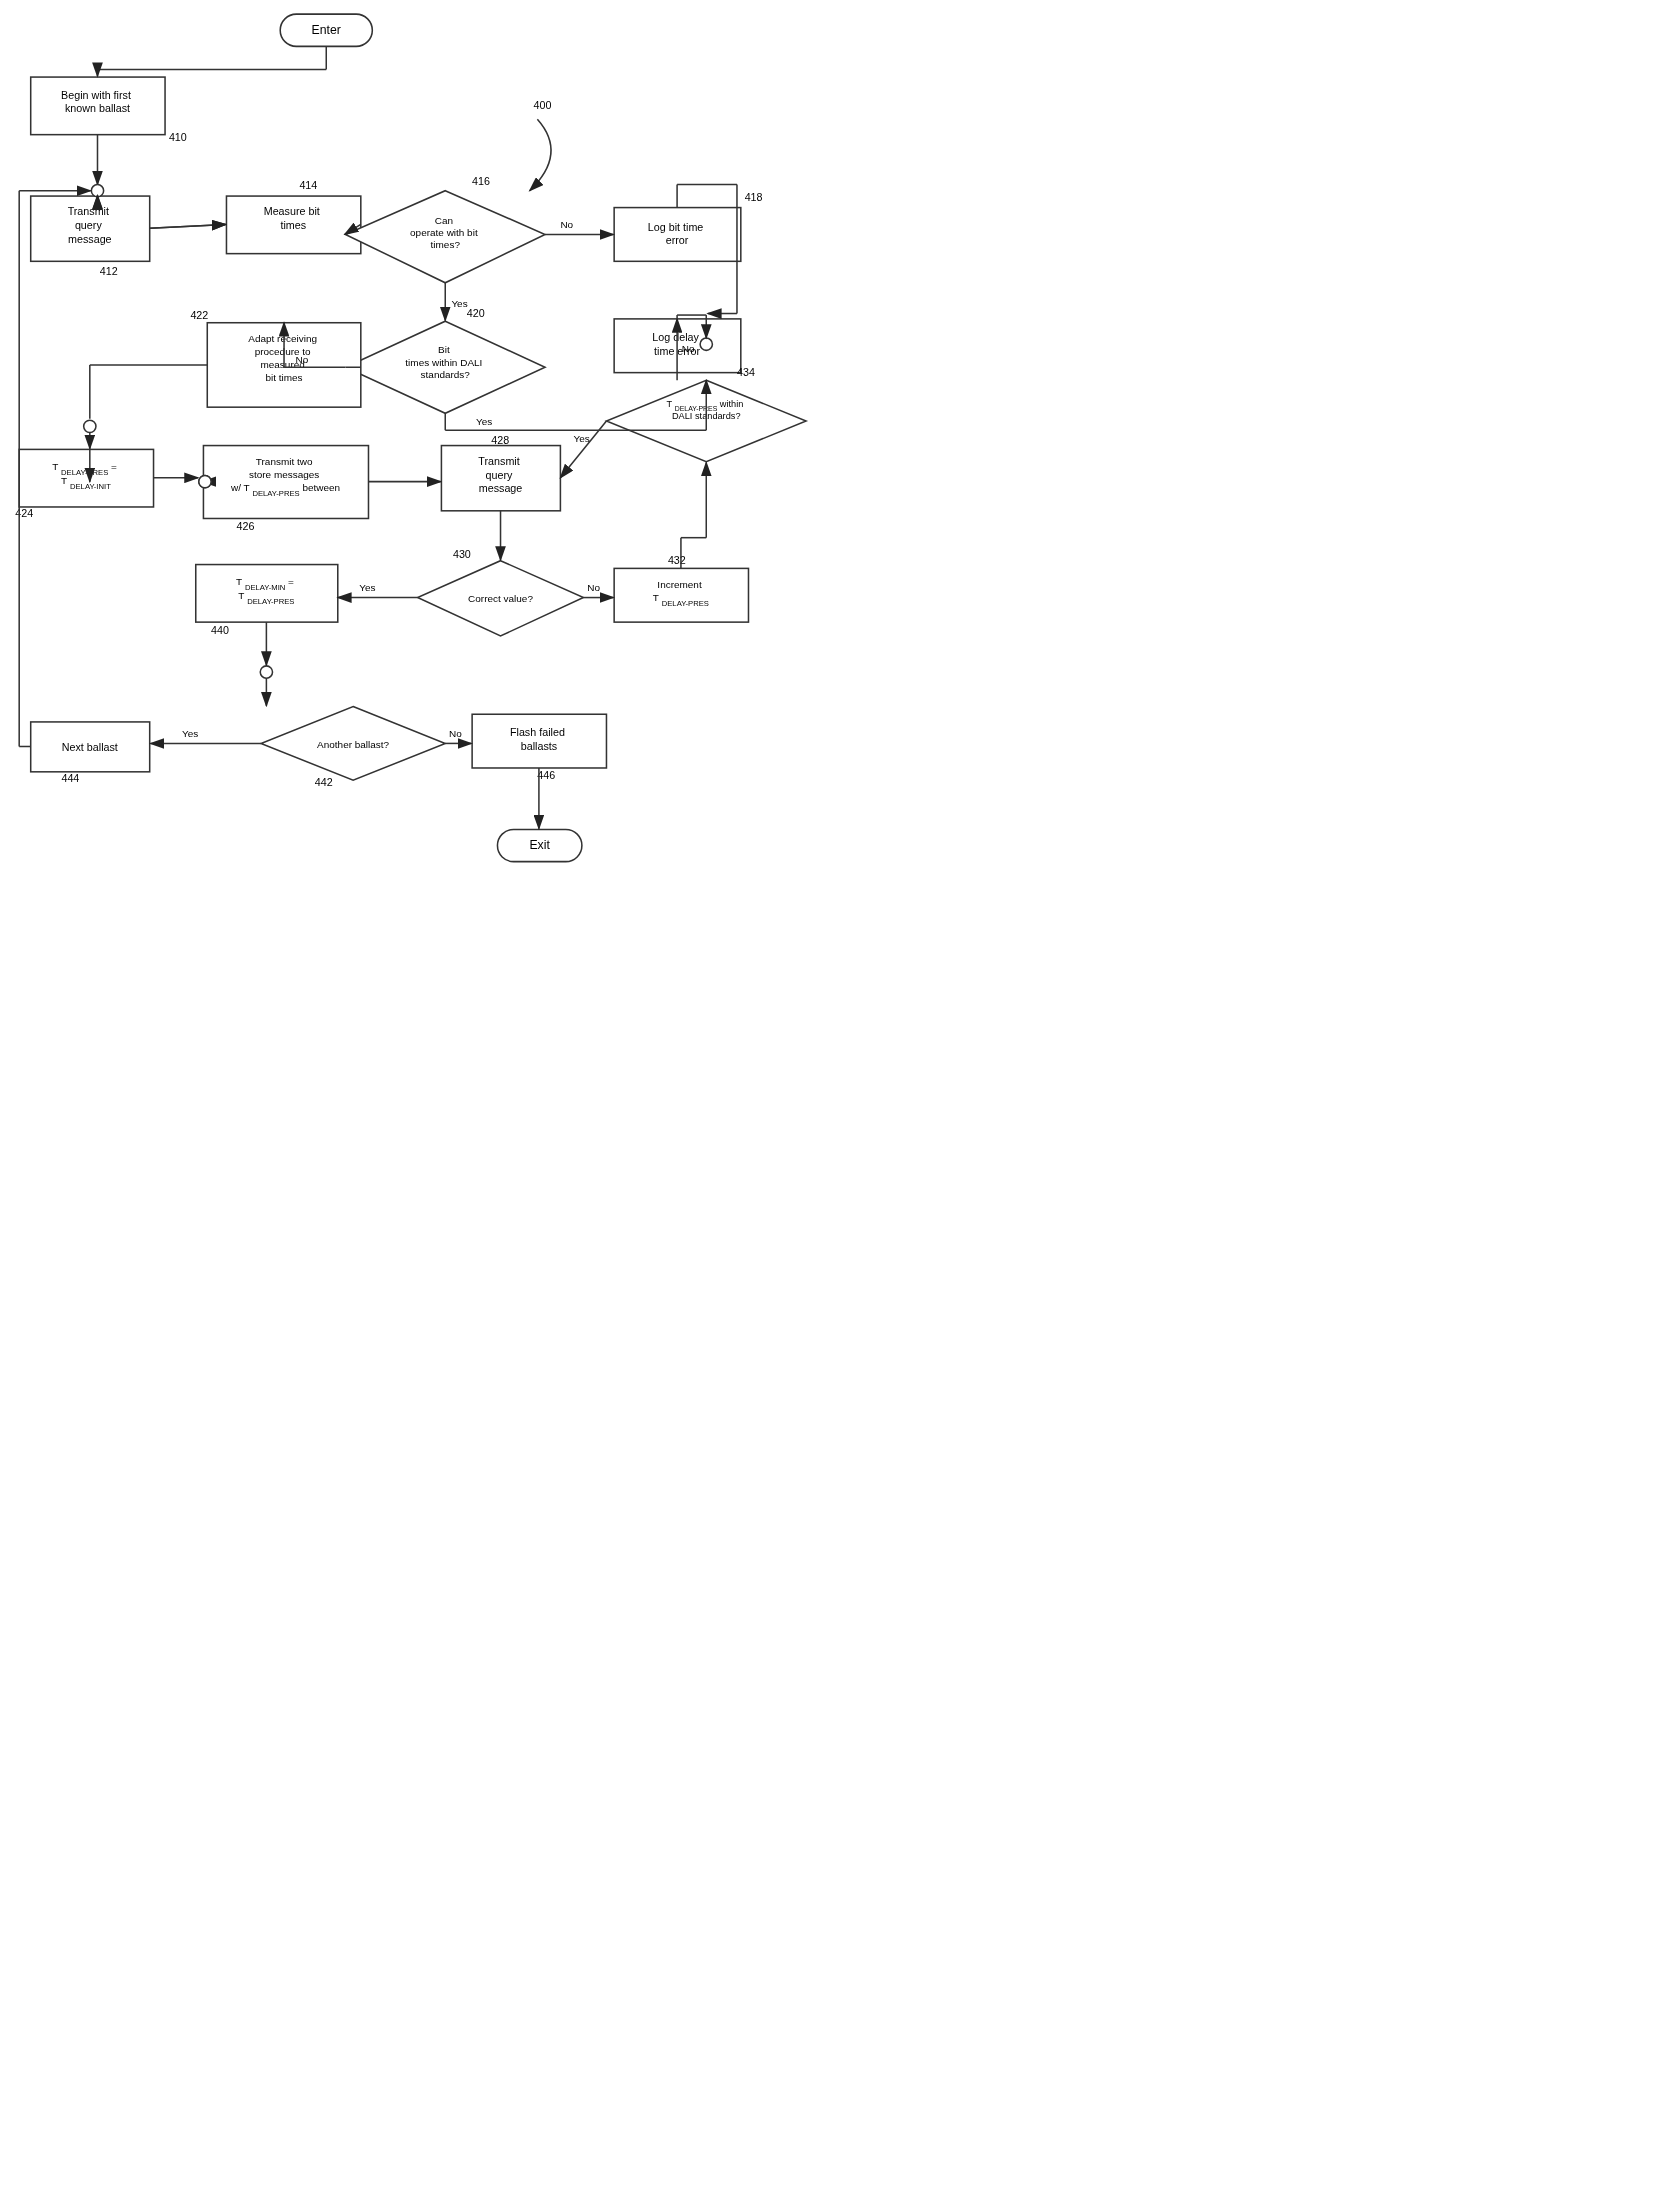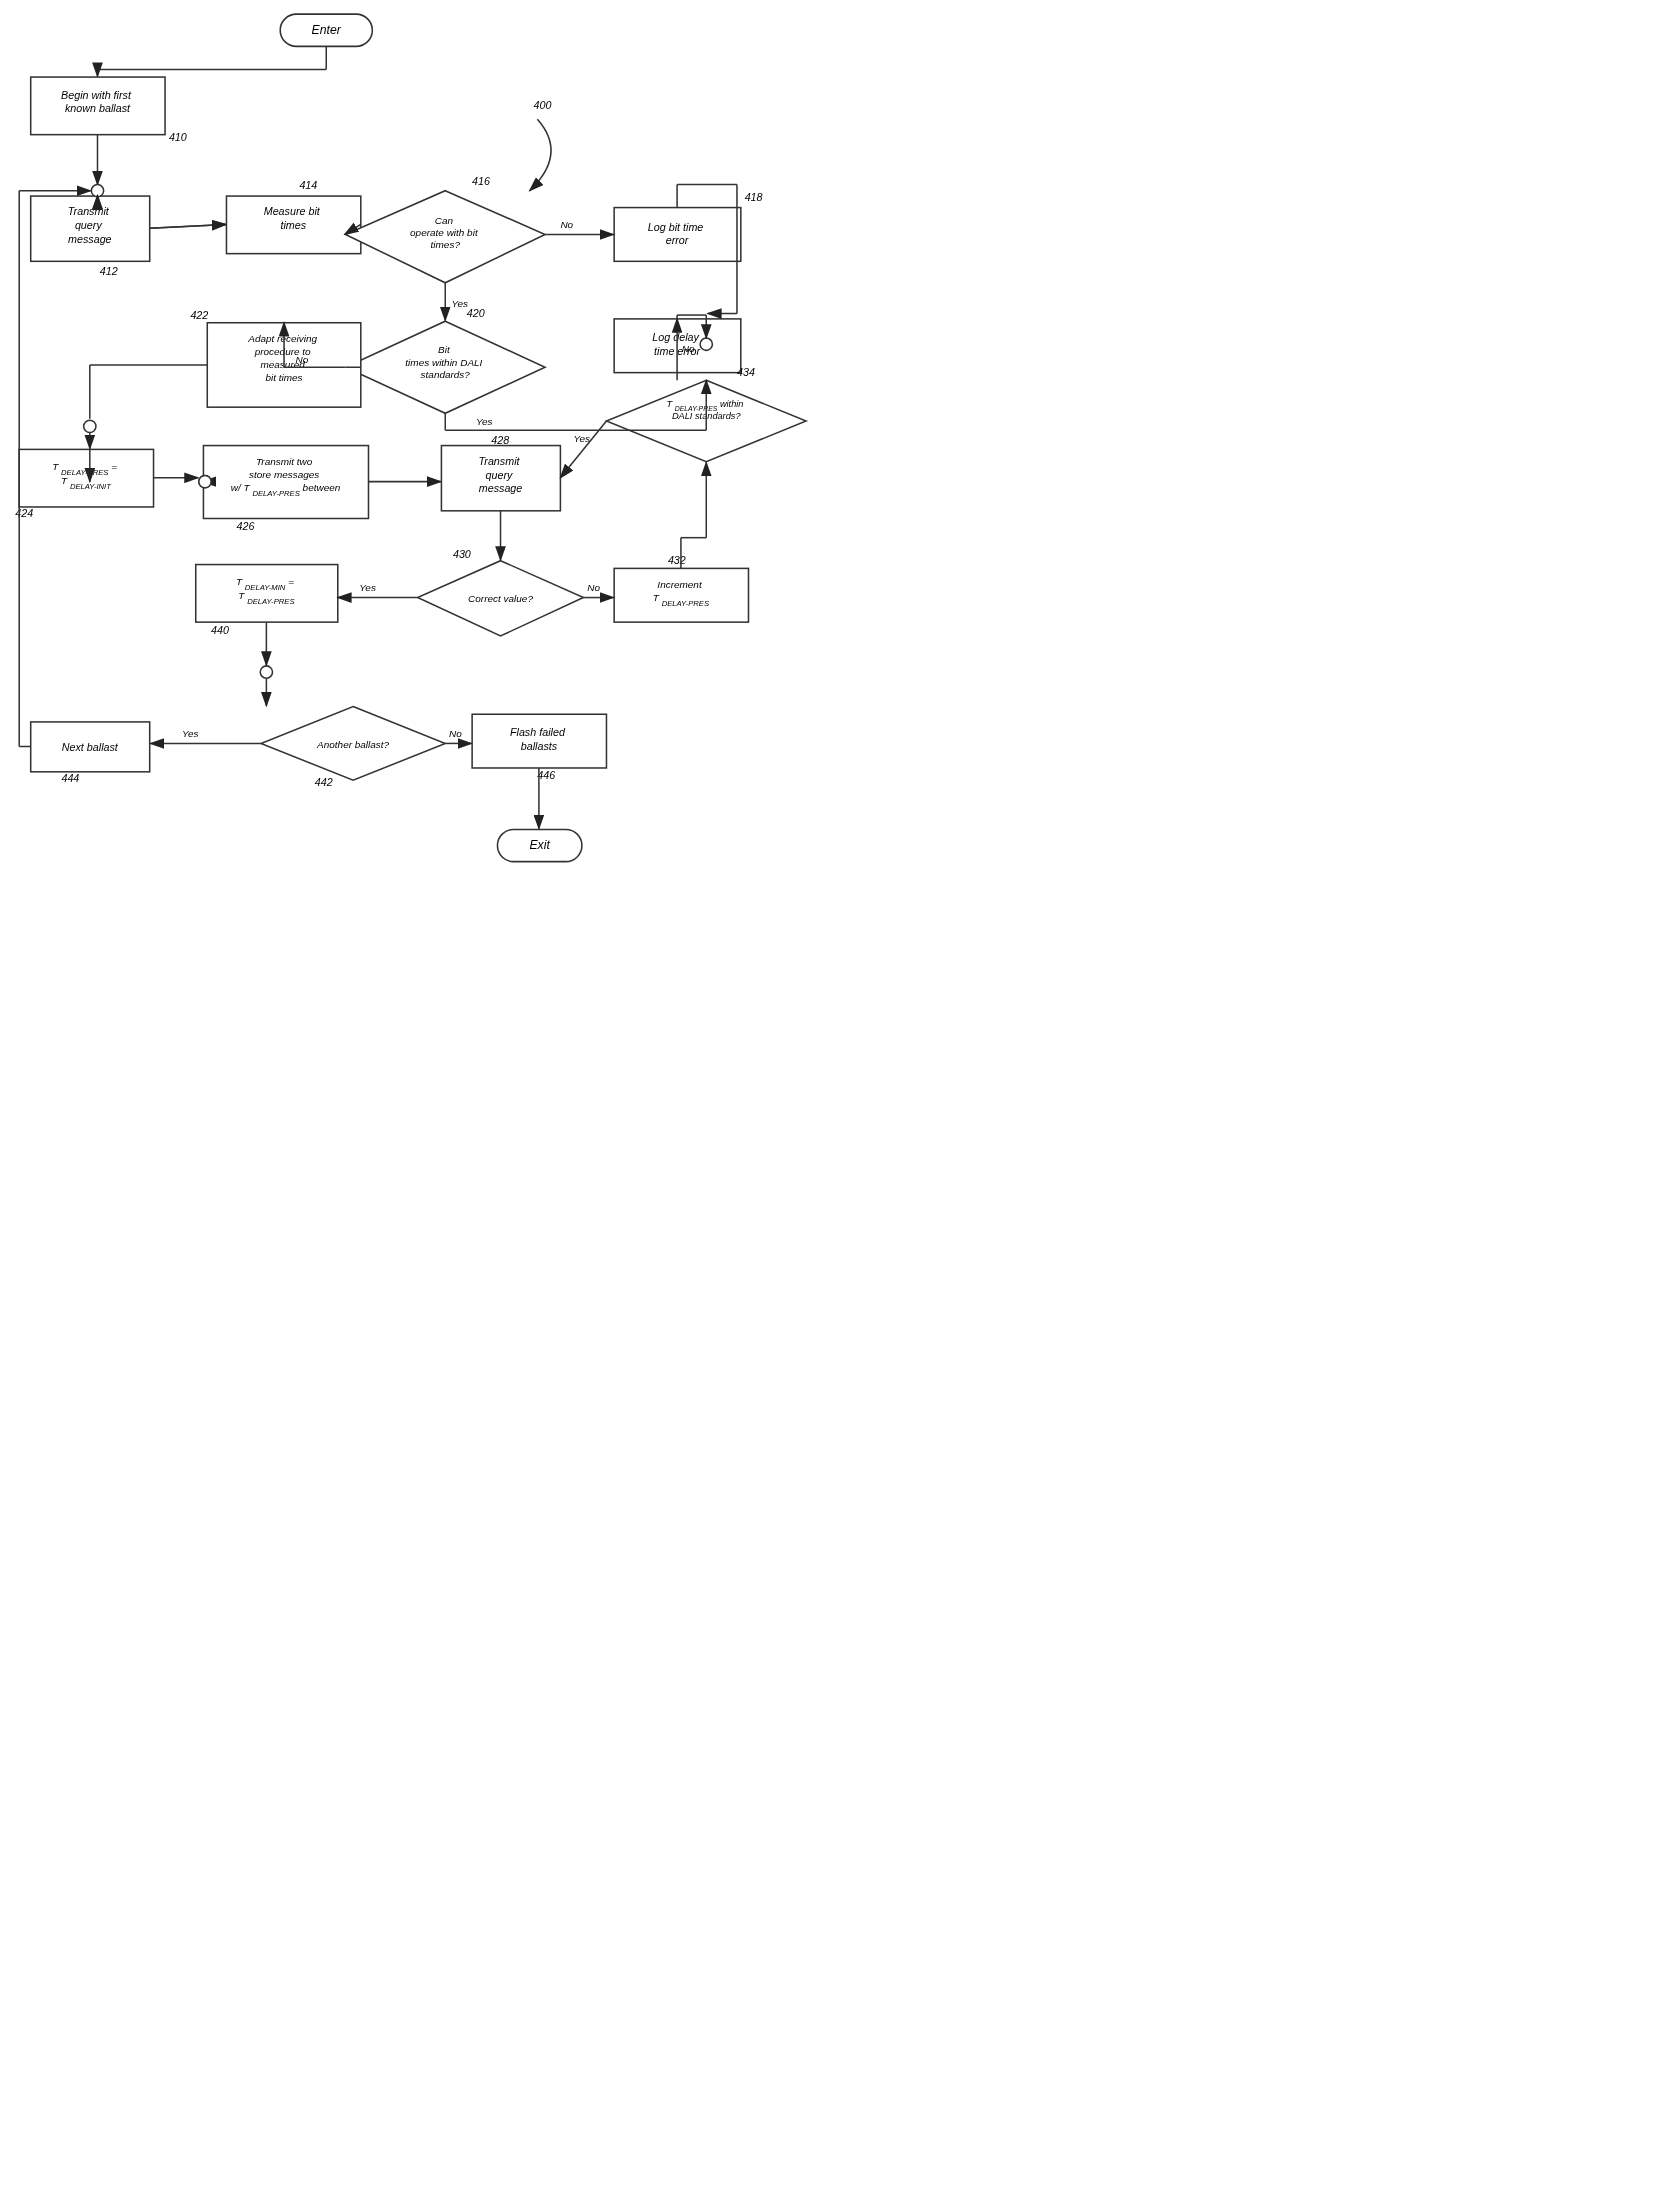--- a/index.html
+++ b/index.html
@@ -9,21 +9,20 @@
       width: 836px;
       min-height: 1103px;
       position: relative;
       overflow: hidden;
     }
     .diagram-container {
       position: relative;
       width: 836px;
       height: 1103px;
       background: #fff;
-      font-style: italic;
     }
     svg {
       position: absolute;
       top: 0; left: 0;
       width: 100%;
       height: 100%;
     }
   </style>
 </head>
 <body>

